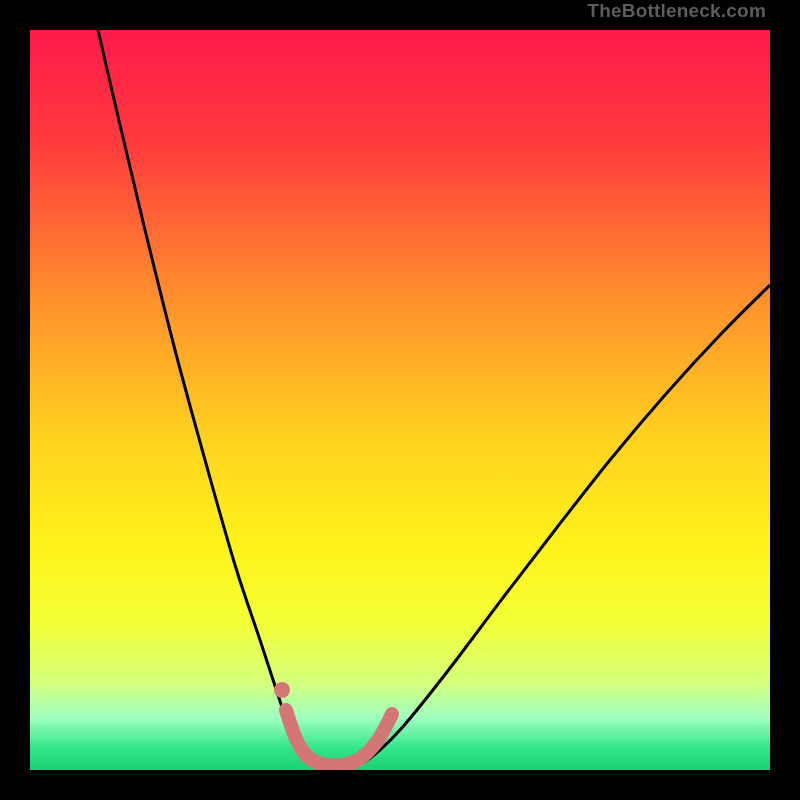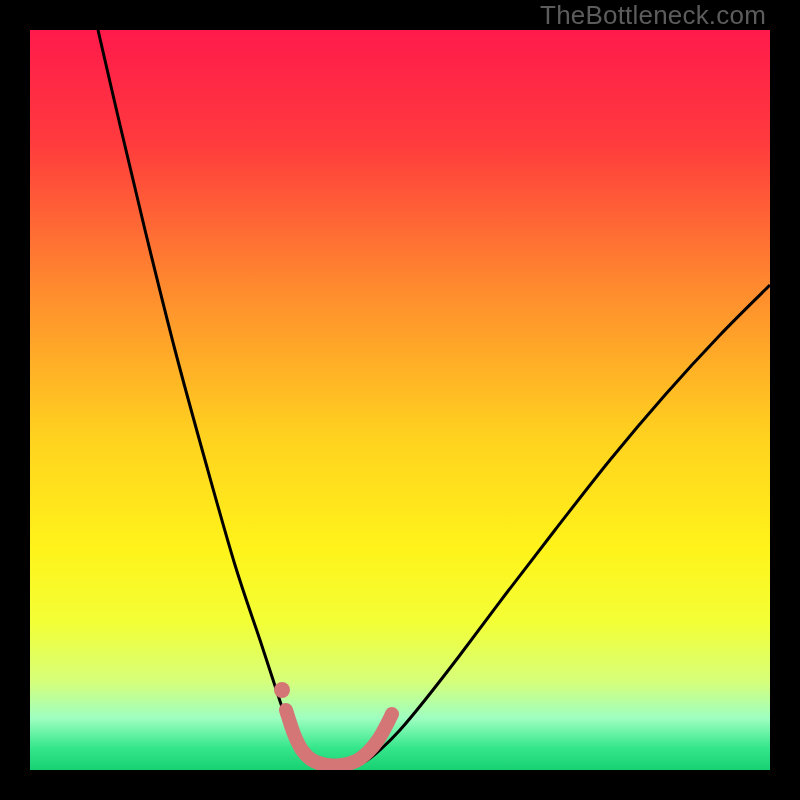--- a/index.html
+++ b/index.html
@@ -23,22 +23,22 @@
     position: absolute;
     left: 0; top: 0;
     width: 100%;
     height: 100%;
   }
   .watermark {
     position: absolute;
     top: 0;
     right: 34px;
     color: #5c5c5c;
-    font-size: 26px;
-    font-weight: 400;
+    font-size: 19px;
+    font-weight: 700;
     letter-spacing: 0.2px;
   }
   svg.curve {
     position: absolute;
     left: 0; top: 0;
     width: 100%;
     height: 100%;
     overflow: visible;
   }
 </style>

